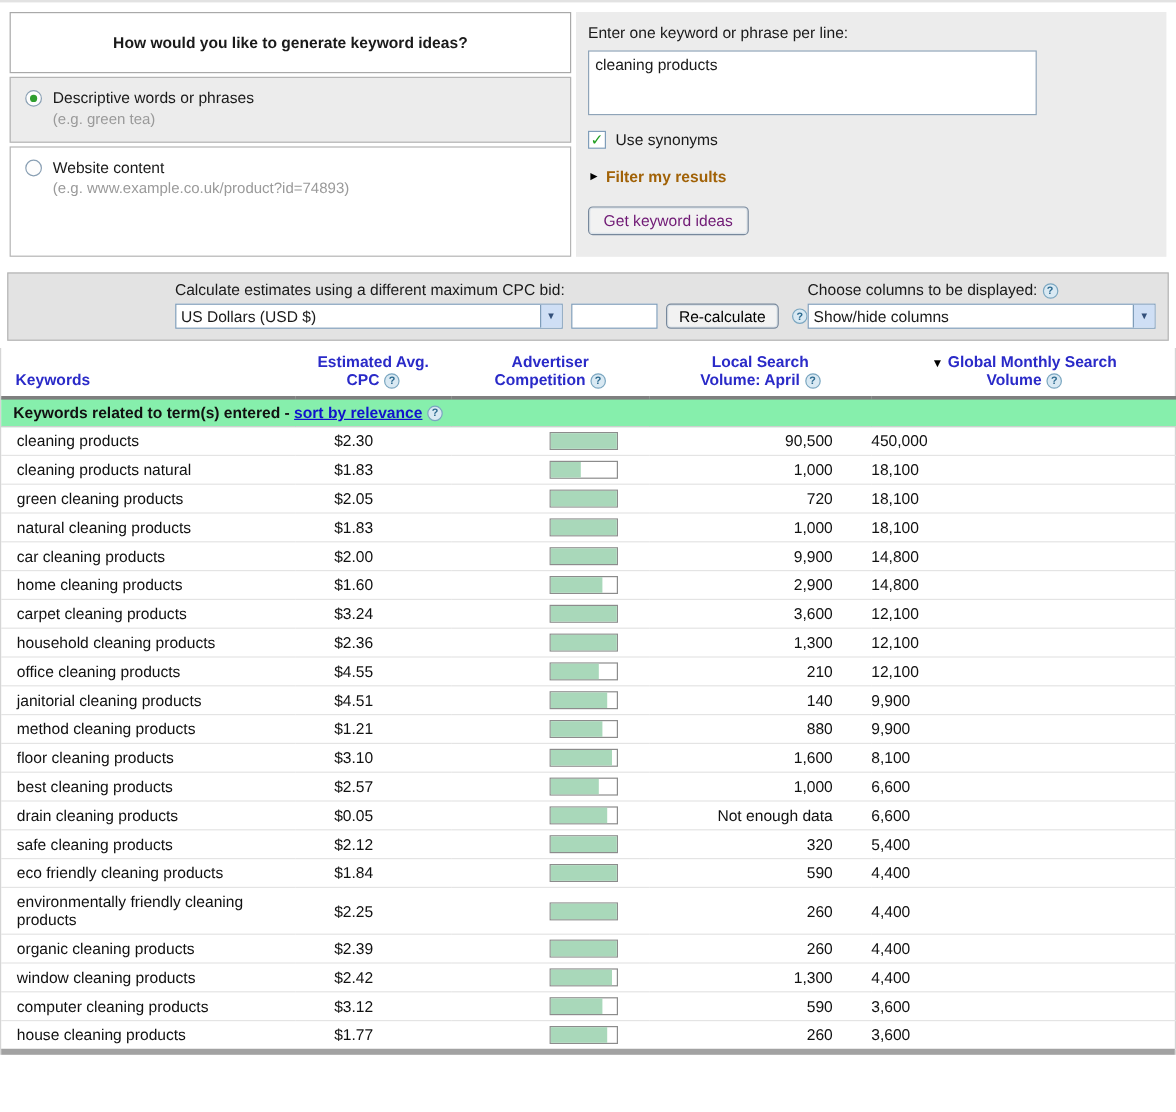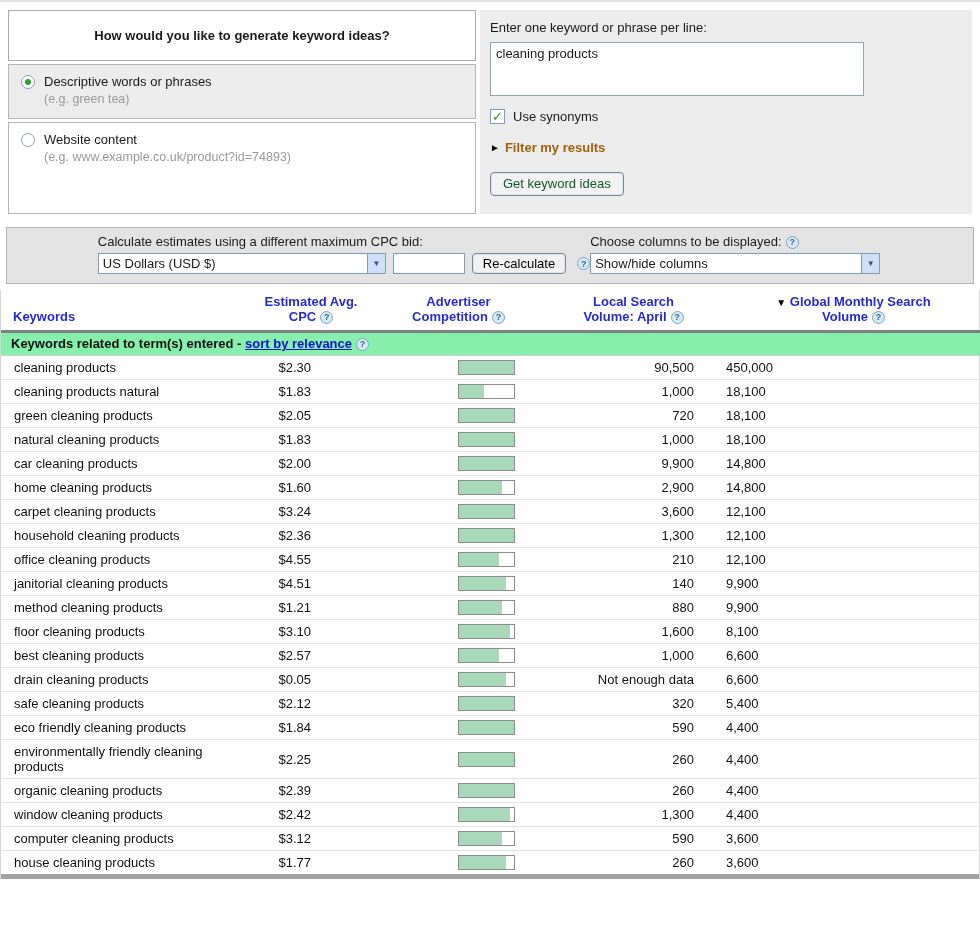--- a/index.html
+++ b/index.html
@@ -41,42 +41,42 @@
     width:15px; height:15px; border:1px solid #7f9db9; background:#fff;
     display:inline-flex; align-items:center; justify-content:center;
     color:#1f9e1f; font-weight:bold; font-size:13px; line-height:1; flex:0 0 auto;
   }
   .filter-row { display:flex; align-items:center; gap:5px; margin-top:16px; }
   .tri { font-size:10px; color:#000; }
   a.link { color:#a16207; font-weight:bold; cursor:pointer; }
   a.link2 { color:#1111cc; text-decoration:underline; cursor:pointer; }
   .btn {
     margin-top:17px; display:inline-block; font-family:inherit; font-size:13px;
-    padding:3px 12px 4px 12px; background:#f2f2f2; color:#14532d;
+    padding:3px 12px 4px 12px; background:#f2f2f2; color:#701a75;
     border:1px solid #77889c; border-radius:4px; box-shadow:0 0 0 1px #dde4ea inset;
     cursor:pointer;
   }
   
   .controls-bar {
     margin:13px 6px 0 6px; border:1px solid #b4b4b4; background:#e3e3e3;
-    padding:6px 10px 9px 8px; display:flex; justify-content:center;
+    padding:6px 10px 9px 8px; display:flex; justify-content:flex-end;
   }
   .ctrl-label { padding-bottom:4px; }
   .ctrl-row { display:flex; align-items:center; gap:7px; }
   .fake-select {
     border:1px solid #7f9db9; background:#fff; height:21px;
     display:flex; align-items:center; cursor:pointer;
   }
   .fake-select .fs-text { flex:1; padding-left:4px; overflow:hidden; white-space:nowrap; }
   .fake-select .fs-arrow {
     width:18px; height:19px; background:#cfdff5; border-left:1px solid #7f9db9;
     display:flex; align-items:center; justify-content:center;
     font-size:8px; color:#33507a;
   }
-  .cur-select { width:288px; }
+  .cur-select { width:323px; }
   .col-select { width:290px; }
   .cpc-input { width:72px; height:21px; border:1px solid #7f9db9; font-size:13px; padding:0 4px; }
   .btn-small {
     font-family:inherit; font-size:13px; padding:2px 10px; background:#f2f2f2;
     border:1px solid #77889c; border-radius:4px; box-shadow:0 0 0 1px #dde4ea inset; cursor:pointer;
   }
   .help {
     display:inline-flex; width:13px; height:13px; border-radius:50%;
     border:1px solid #7aa6c0; background:#d9e9f3; color:#2d6a8f;
     font-size:9px; font-weight:bold; align-items:center; justify-content:center;

